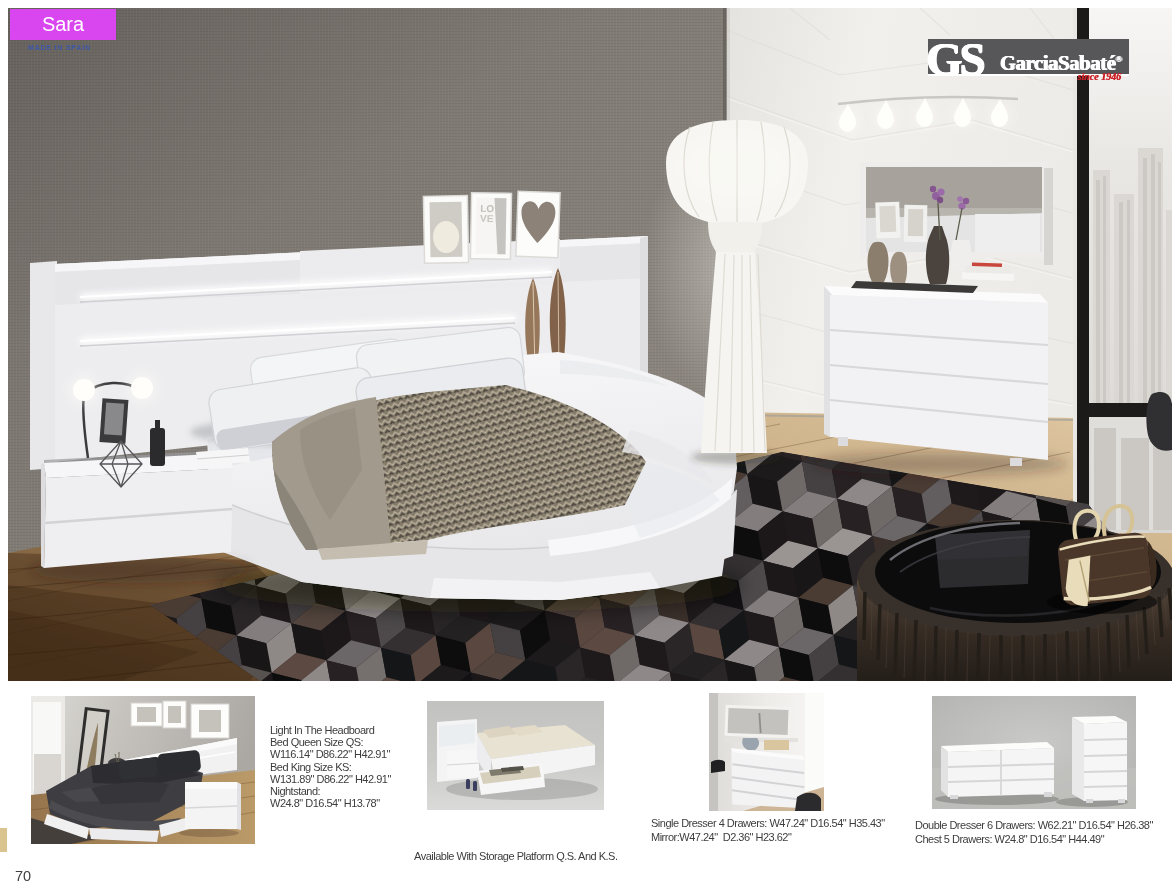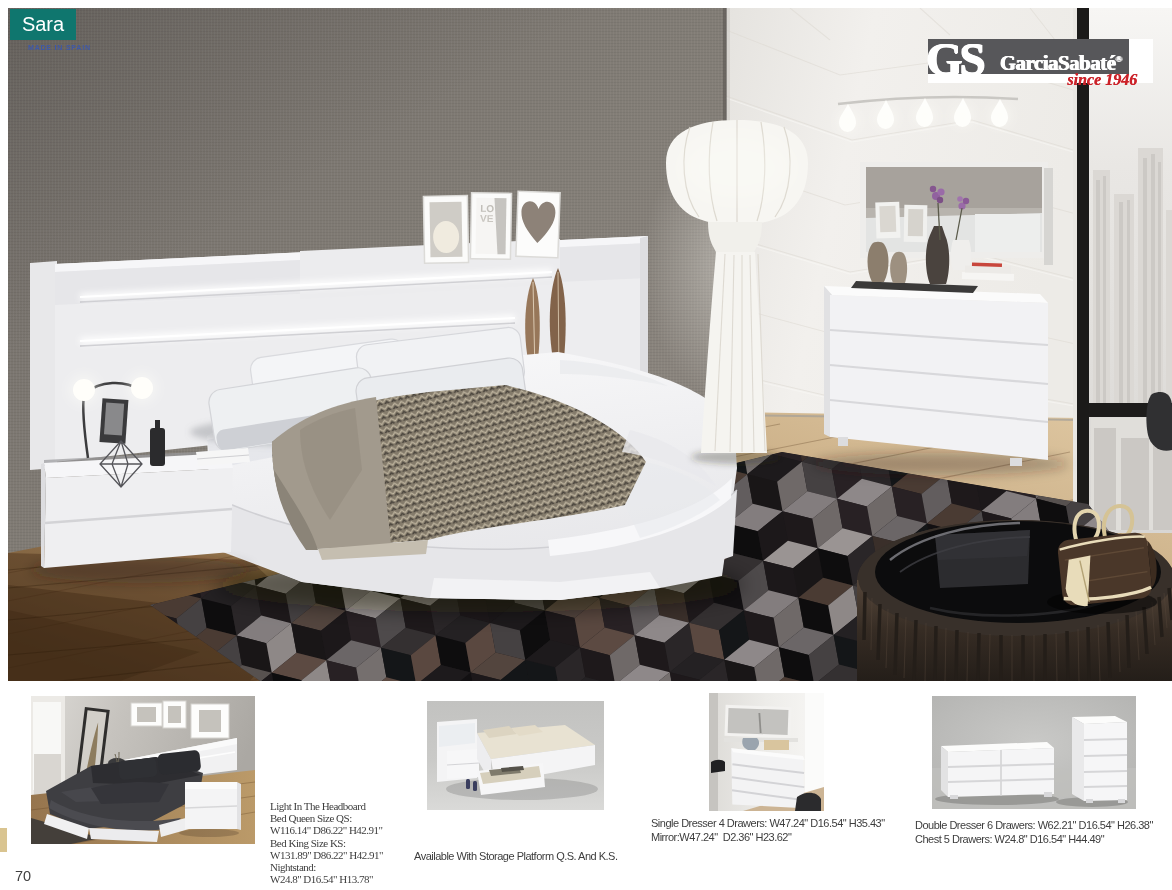--- a/index.html
+++ b/index.html
@@ -952,29 +952,29 @@
 <path d="M1070,556 L1092,554 L1084,604 C1072,604 1064,596 1064,584 Z" fill="#e8dcba"></path>
 <path d="M1081,558 L1086,600" stroke="#b3a275" stroke-width="1.4"></path>
 <path d="M1150,545 L1150,592 C1158,586 1160,556 1150,545 Z" fill="#3c2c20"></path>
 </g>
 </g>
 
 <path d="M1152,394 C1164,389 1172,394 1172,407 L1172,450 C1161,453 1151,447 1148,435 C1145,421 1146,400 1152,394 Z" fill="#303032"></path>
 </g>
 </svg>
 
-<div class="abs" style="left:10px;top:9px;width:66px;height:31px;background:#0f766e;color:#fff;font-size:20px;text-align:center;line-height:30px;">Sara</div>
+<div class="abs" style="left:10px;top:9px;width:106px;height:31px;background:#d946ef;color:#fff;font-size:20px;text-align:center;line-height:30px;">Sara</div>
 
 <div class="abs" style="left:28px;top:44px;font-size:7px;color:#3e58a8;letter-spacing:0.8px;font-weight:bold;">MADE IN SPAIN</div>
 
-<div class="abs" style="left:928px;top:39px;width:201px;height:44px;background:#ffffff;padding-left:24px;">
+<div class="abs" style="left:928px;top:39px;width:201px;height:37px;background:#ffffff;">
  <div class="abs" style="left:0;top:0;width:201px;height:35px;background:#57575a;"></div>
  <div class="abs" style="left:-2px;top:-7px;color:#fff;font-family:'Liberation Serif',serif;font-weight:bold;font-size:47px;letter-spacing:-3px;text-shadow:0.8px 0 0 #fff,-0.8px 0 0 #fff,0 0.8px 0 #fff;">GS</div>
  <div class="abs" style="left:72px;top:13px;color:#fff;font-family:Liberation Serif, serif;font-weight:bold;font-size:20.5px;letter-spacing:-0.3px;text-shadow:0.6px 0 0 #fff,-0.6px 0 0 #fff;">GarciaSabaté<span style="font-size:9px;vertical-align:8px;">®</span></div>
- <div class="abs" style="right:16px;top:32px;color:#cc2229;font-family:'Liberation Serif',serif;font-weight:bold;font-style:italic;font-size:16px;text-shadow:0.4px 0 0 #cc2229;">since 1946</div>
+ <div class="abs" style="right:8px;top:32px;color:#cc2229;font-family:'Liberation Serif',serif;font-weight:bold;font-style:italic;font-size:10px;text-shadow:0.4px 0 0 #cc2229;">since 1946</div>
 </div>
 
 <svg class="abs" style="left:31px;top:696px;" width="224" height="148" viewBox="0 0 224 148">
 <defs>
       <linearGradient id="t1bg" x1="0" y1="0" x2="1" y2="0.25">
         <stop offset="0" stop-color="#dddbd7"></stop>
         <stop offset="0.4" stop-color="#c6c3be"></stop>
         <stop offset="1" stop-color="#aBA8A3"></stop>
       </linearGradient>
 <linearGradient id="t1fl" x1="0" y1="0" x2="1" y2="0">
@@ -1025,21 +1025,21 @@
 <polygon points="16,118 58,132 56,143 13,128" fill="#f0f0f1"></polygon>
 <polygon points="58,132 128,135 126,146 60,143" fill="#ececee"></polygon>
 <polygon points="128,129 170,118 172,129 130,141" fill="#eeeeef"></polygon>
 <rect x="154" y="86" width="52" height="47" fill="#f4f4f5"></rect>
 <rect x="154" y="86" width="52" height="7" fill="#fbfbfb"></rect>
 <line x1="154" y1="112" x2="206" y2="110" stroke="#d7d7d9" stroke-width="1.5"></line>
 <polygon points="206,86 210,88 210,134 206,133" fill="#e2e2e4"></polygon>
 <ellipse cx="178" cy="137" rx="30" ry="4" fill="rgba(60,45,30,0.25)"></ellipse>
 </svg>
 
-<div class="cap" style="left:270px;top:800px;font-family:Liberation Serif, serif;">Light In The Headboard<br>Bed Queen Size QS:<br>W116.14" D86.22" H42.91"<br>Bed King Size KS:<br>W131.89" D86.22" H42.91"<br>Nightstand:<br>W24.8" D16.54" H13.78"</div>
+<div class="cap" style="left:270px;top:724px;">Light In The Headboard<br>Bed Queen Size QS:<br>W116.14" D86.22" H42.91"<br>Bed King Size KS:<br>W131.89" D86.22" H42.91"<br>Nightstand:<br>W24.8" D16.54" H13.78"</div>
 
 <svg class="abs" style="left:427px;top:701px;" width="177" height="109" viewBox="0 0 177 109">
 <defs>
       <linearGradient id="t2bg" x1="0" y1="0" x2="0" y2="1">
         <stop offset="0" stop-color="#c2c2c0"></stop>
         <stop offset="0.55" stop-color="#cacac8"></stop>
         <stop offset="1" stop-color="#dadad8"></stop>
       </linearGradient>
     </defs>
 <rect width="177" height="109" fill="url(#t2bg)"></rect>

